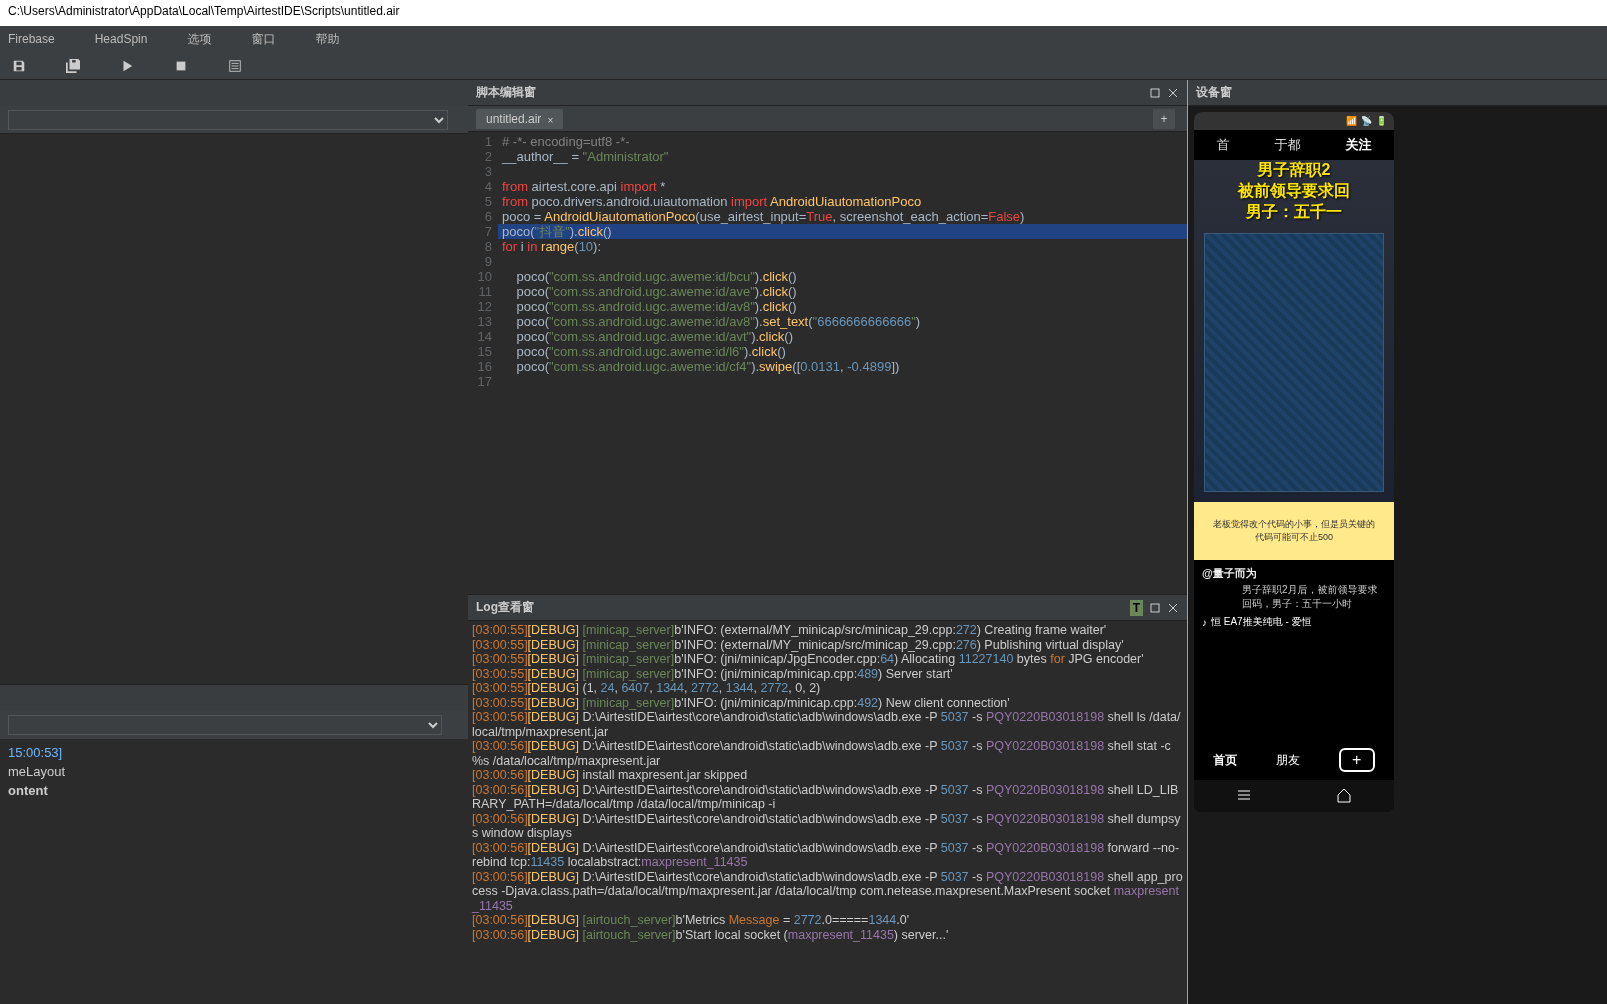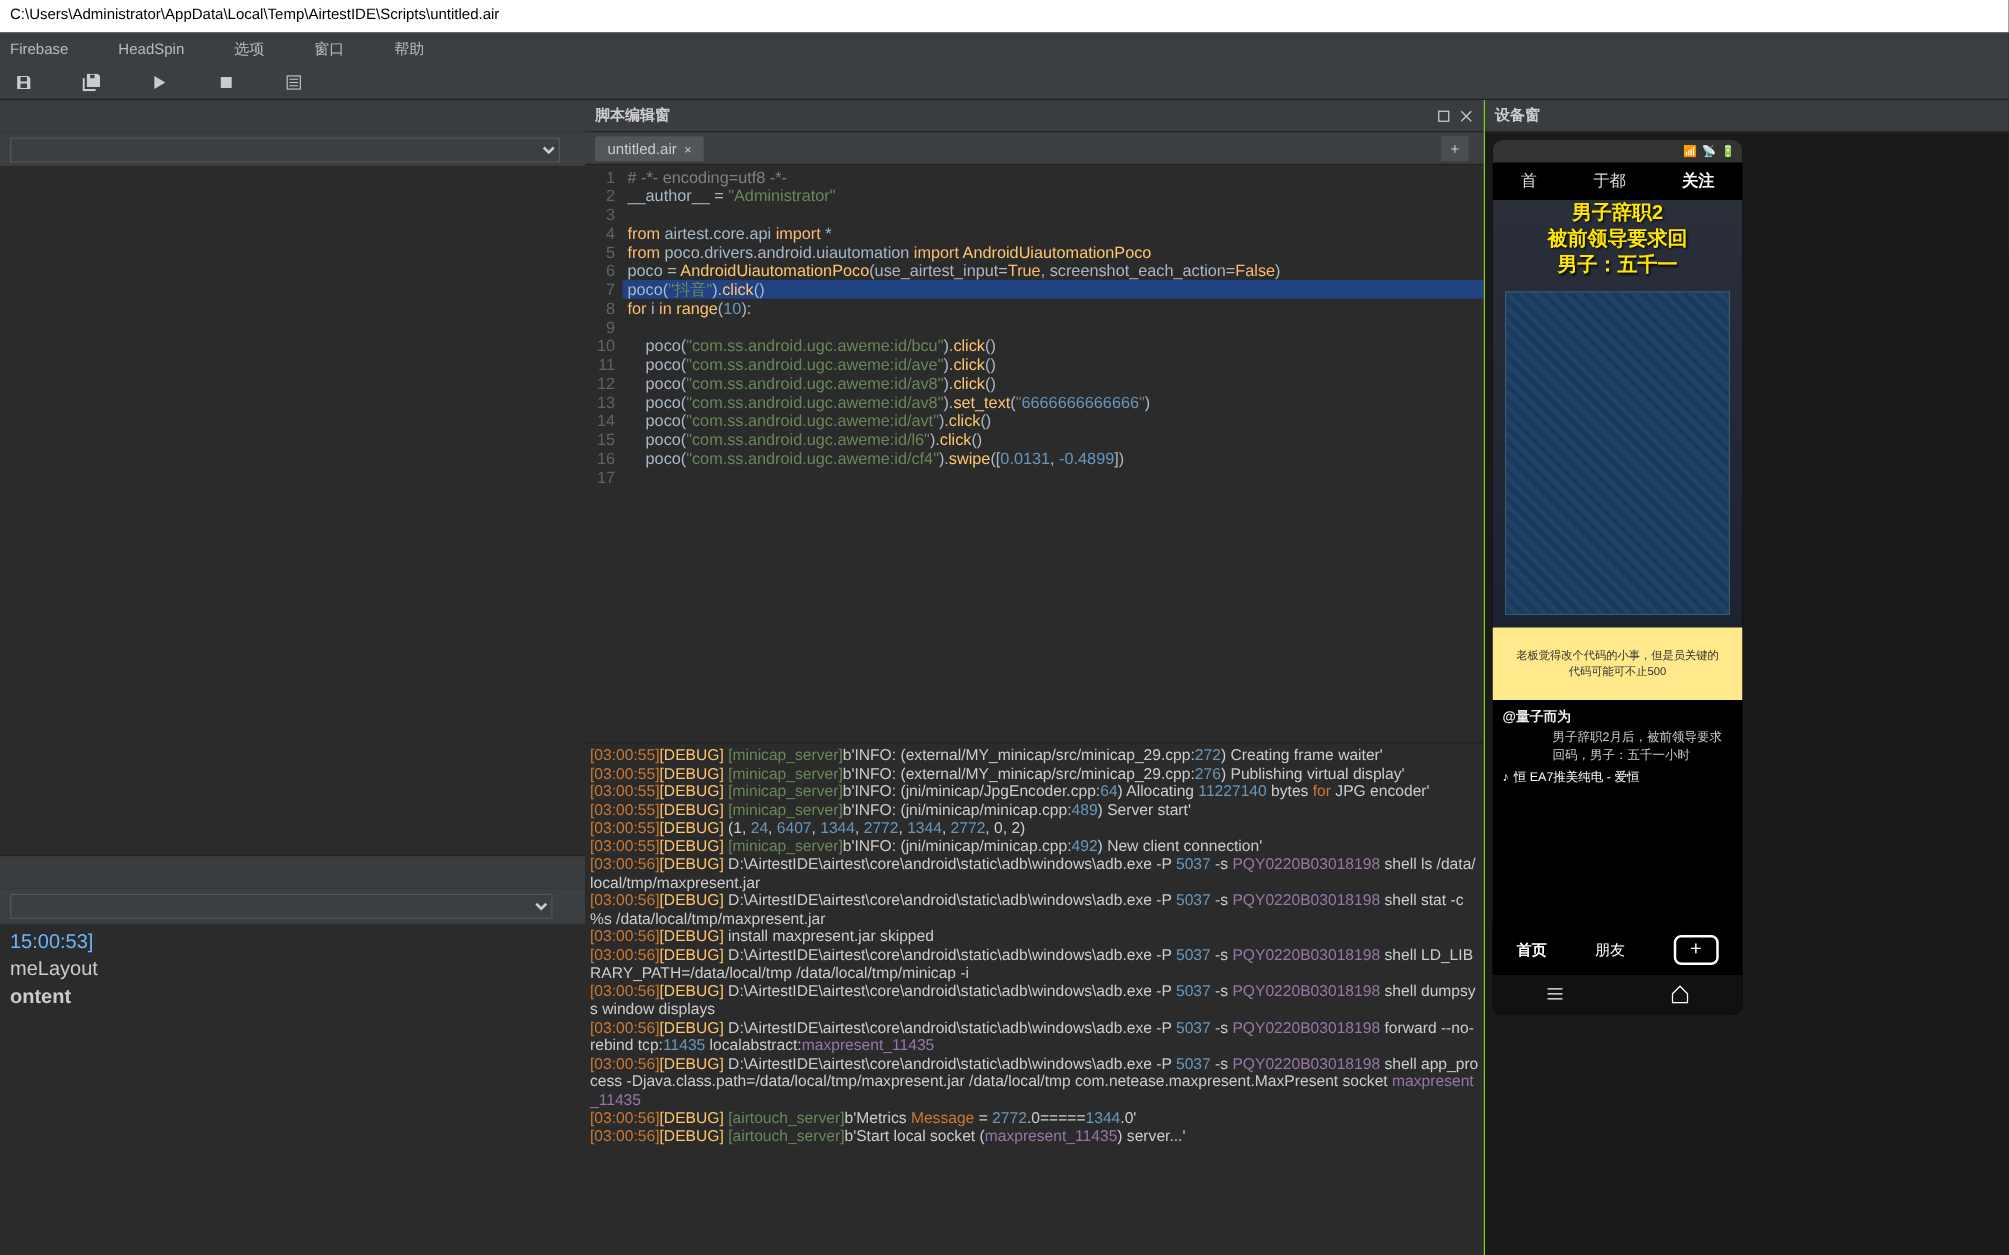--- a/index.html
+++ b/index.html
@@ -18,35 +18,35 @@
 .panel-icons { display: flex; gap: 6px; align-items: center; }
 .panel-icons svg { width: 12px; height: 12px; }
 .left-top { flex: 1; background: #2b2b2b; }
 .left-top-hdr { height: 26px; display: flex; align-items: center; justify-content: flex-end; gap: 6px; padding: 0 8px; background: #3a3d3f; }
 .left-top-row { height: 28px; display: flex; align-items: center; padding: 0 8px; background: #3c3f41; border-bottom: 1px solid #222; }
 .left-top-row select { flex: 1; background: #3c3f41; border: 1px solid #555; color: #ccc; height: 20px; }
 .left-bottom { height: 320px; background: #2b2b2b; border-top: 1px solid #222; }
 .left-bottom-hdr { height: 26px; display: flex; align-items: center; justify-content: flex-end; gap: 6px; padding: 0 8px; background: #3a3d3f; }
 .left-bottom-row { height: 28px; display: flex; align-items: center; padding: 0 8px; gap: 6px; background: #3c3f41; }
 .left-bottom-row select { flex: 1; background: #3c3f41; border: 1px solid #555; color: #ccc; height: 20px; }
-.tree-node { padding: 2px 8px; font-size: 16px; }
+.tree-node { padding: 2px 8px; font-size: 13px; }
 .tree-time { color: #6cb6ff; }
 .tabbar { background: #3c3f41; height: 26px; display: flex; align-items: center; padding: 0 8px; border-bottom: 1px solid #222; }
 .tab { background: #515658; padding: 3px 10px; border-radius: 2px 2px 0 0; display: flex; align-items: flex-end; gap: 6px; }
 .tab-close { font-size: 10px; cursor: pointer; }
 .tabbar-right { margin-left: auto; display: flex; gap: 4px; align-items: center; }
 .plus-btn { background: #4b4e50; width: 22px; height: 20px; display: flex; align-items: center; justify-content: center; cursor: pointer; }
 .editor { flex: 1; background: #2b2b2b; overflow: hidden; display: flex; font-family: Consolas, monospace; font-size: 13px; line-height: 15px; padding-top: 2px; }
 .gutter { width: 30px; text-align: right; color: #606366; padding-right: 6px; user-select: none; }
 .gutter div { height: 15px; }
 .code { flex: 1; white-space: pre; color: #a9b7c6; }
 .code .ln { height: 15px; padding-left: 4px; }
 .code .hl { background: #214283; }
 .k-com { color: #808080; }
-.k-kw { color: #fdba74; }
+.k-kw { color: #ef4444; }
 .k-str { color: #6a8759; }
 .k-fn { color: #ffc66d; }
 .k-num { color: #6897bb; }
 .log-panel { height: 410px; display: flex; flex-direction: column; border-top: 1px solid #222; }
 .log-body { flex: 1; background: #2b2b2b; overflow: hidden; font-family: Consolas, monospace; font-size: 12.5px; line-height: 14.5px; padding: 2px 4px; white-space: pre-wrap; word-break: break-all; }
 .lg-t { color: #cc7832; }
 .lg-d { color: #ffc66d; }
 .lg-s { color: #6a8759; }
 .lg-n { color: #6897bb; }
 .lg-fn { color: #9876aa; }
@@ -237,20 +237,37 @@
           <div>13</div>
           <div>14</div>
           <div>15</div>
           <div>16</div>
           <div>17</div>
         </div>
       <div class="code" id="code"><div class="ln"><span class="k-com"># -*- encoding=utf8 -*-</span></div><div class="ln">__author__ = <span class="k-str">"Administrator"</span></div><div class="ln"></div><div class="ln"><span class="k-kw">from</span> airtest.core.api <span class="k-kw">import</span> *</div><div class="ln"><span class="k-kw">from</span> poco.drivers.android.uiautomation <span class="k-kw">import</span> <span class="k-fn">AndroidUiautomationPoco</span></div><div class="ln">poco = <span class="k-fn">AndroidUiautomationPoco</span>(use_airtest_input=<span class="k-kw">True</span>, screenshot_each_action=<span class="k-kw">False</span>)</div><div class="ln hl">poco(<span class="k-str">"抖音"</span>).<span class="k-fn">click</span>()</div><div class="ln"><span class="k-kw">for</span> i <span class="k-kw">in</span> <span class="k-fn">range</span>(<span class="k-num">10</span>):</div><div class="ln"></div><div class="ln">    poco(<span class="k-str">"com.ss.android.ugc.aweme:id/bcu"</span>).<span class="k-fn">click</span>()</div><div class="ln">    poco(<span class="k-str">"com.ss.android.ugc.aweme:id/ave"</span>).<span class="k-fn">click</span>()</div><div class="ln">    poco(<span class="k-str">"com.ss.android.ugc.aweme:id/av8"</span>).<span class="k-fn">click</span>()</div><div class="ln">    poco(<span class="k-str">"com.ss.android.ugc.aweme:id/av8"</span>).<span class="k-fn">set_text</span>(<span class="k-str">"<span class="k-num">6666666666666</span>"</span>)</div><div class="ln">    poco(<span class="k-str">"com.ss.android.ugc.aweme:id/avt"</span>).<span class="k-fn">click</span>()</div><div class="ln">    poco(<span class="k-str">"com.ss.android.ugc.aweme:id/l6"</span>).<span class="k-fn">click</span>()</div><div class="ln">    poco(<span class="k-str">"com.ss.android.ugc.aweme:id/cf4"</span>).<span class="k-fn">swipe</span>([<span class="k-num">0.0131</span>, <span class="k-num">-0.4899</span>])</div><div class="ln"></div></div>
     </div>
 
     <div class="log-panel">
+      <div class="panel-header">
+        <span class="title">Log查看窗</span>
+        <div class="panel-icons">
+          <span class="icon-btn" style="background:#6a8759;padding:1px 3px;color:#000;font-weight:bold">T</span>
+          <span class="icon-btn">
+              <svg viewBox="0 0 12 12" stroke="#ccc" fill="none">
+                <rect x="2" y="2" width="8" height="8"></rect>
+              </svg>
+            </span>
+          <span class="icon-btn">
+              <svg viewBox="0 0 12 12" stroke="#ccc">
+                <line x1="2" y1="2" x2="10" y2="10"></line>
+                <line x1="10" y1="2" x2="2" y2="10"></line>
+              </svg>
+            </span>
+        </div>
+      </div>
       <div class="log-body" id="log"><div><span class="lg-t">[03:00:55]</span><span class="lg-d">[DEBUG]</span><airtest.utils.nbsp> <span class="lg-s">[minicap_server]</span>b'INFO: (external/MY_minicap/src/minicap_29.cpp:<span class="lg-n">272</span>) Creating frame waiter'</airtest.utils.nbsp></div><div><span class="lg-t">[03:00:55]</span><span class="lg-d">[DEBUG]</span><airtest.utils.nbsp> <span class="lg-s">[minicap_server]</span>b'INFO: (external/MY_minicap/src/minicap_29.cpp:<span class="lg-n">276</span>) Publishing virtual display'</airtest.utils.nbsp></div><div><span class="lg-t">[03:00:55]</span><span class="lg-d">[DEBUG]</span><airtest.utils.nbsp> <span class="lg-s">[minicap_server]</span>b'INFO: (jni/minicap/JpgEncoder.cpp:<span class="lg-n">64</span>) Allocating <span class="lg-n">11227140</span> bytes <span class="lg-kw">for</span> JPG encoder'</airtest.utils.nbsp></div><div><span class="lg-t">[03:00:55]</span><span class="lg-d">[DEBUG]</span><airtest.utils.nbsp> <span class="lg-s">[minicap_server]</span>b'INFO: (jni/minicap/minicap.cpp:<span class="lg-n">489</span>) Server start'</airtest.utils.nbsp></div><div><span class="lg-t">[03:00:55]</span><span class="lg-d">[DEBUG]</span><airtest.core.android.minicap> (1, <span class="lg-n">24</span>, <span class="lg-n">6407</span>, <span class="lg-n">1344</span>, <span class="lg-n">2772</span>, <span class="lg-n">1344</span>, <span class="lg-n">2772</span>, 0, 2)</airtest.core.android.minicap></div><div><span class="lg-t">[03:00:55]</span><span class="lg-d">[DEBUG]</span><airtest.utils.nbsp> <span class="lg-s">[minicap_server]</span>b'INFO: (jni/minicap/minicap.cpp:<span class="lg-n">492</span>) New client connection'</airtest.utils.nbsp></div><div><span class="lg-t">[03:00:56]</span><span class="lg-d">[DEBUG]</span><airtest.core.android.adb> D:\AirtestIDE\airtest\core\android\static\adb\windows\adb.exe -P <span class="lg-n">5037</span> -s <span class="lg-fn">PQY0220B03018198</span> shell ls /data/local/tmp/maxpresent.jar</airtest.core.android.adb></div><div><span class="lg-t">[03:00:56]</span><span class="lg-d">[DEBUG]</span><airtest.core.android.adb> D:\AirtestIDE\airtest\core\android\static\adb\windows\adb.exe -P <span class="lg-n">5037</span> -s <span class="lg-fn">PQY0220B03018198</span> shell stat -c %s /data/local/tmp/maxpresent.jar</airtest.core.android.adb></div><div><span class="lg-t">[03:00:56]</span><span class="lg-d">[DEBUG]</span><airtest.core.android.touch_methods.maxtouch> install maxpresent.jar skipped</airtest.core.android.touch_methods.maxtouch></div><div><span class="lg-t">[03:00:56]</span><span class="lg-d">[DEBUG]</span><airtest.core.android.adb> D:\AirtestIDE\airtest\core\android\static\adb\windows\adb.exe -P <span class="lg-n">5037</span> -s <span class="lg-fn">PQY0220B03018198</span> shell LD_LIBRARY_PATH=/data/local/tmp /data/local/tmp/minicap -i</airtest.core.android.adb></div><div><span class="lg-t">[03:00:56]</span><span class="lg-d">[DEBUG]</span><airtest.core.android.adb> D:\AirtestIDE\airtest\core\android\static\adb\windows\adb.exe -P <span class="lg-n">5037</span> -s <span class="lg-fn">PQY0220B03018198</span> shell dumpsys window displays</airtest.core.android.adb></div><div><span class="lg-t">[03:00:56]</span><span class="lg-d">[DEBUG]</span><airtest.core.android.adb> D:\AirtestIDE\airtest\core\android\static\adb\windows\adb.exe -P <span class="lg-n">5037</span> -s <span class="lg-fn">PQY0220B03018198</span> forward --no-rebind tcp:<span class="lg-n">11435</span> localabstract:<span class="lg-fn">maxpresent_11435</span></airtest.core.android.adb></div><div><span class="lg-t">[03:00:56]</span><span class="lg-d">[DEBUG]</span><airtest.core.android.adb> D:\AirtestIDE\airtest\core\android\static\adb\windows\adb.exe -P <span class="lg-n">5037</span> -s <span class="lg-fn">PQY0220B03018198</span> shell app_process -Djava.class.path=/data/local/tmp/maxpresent.jar /data/local/tmp com.netease.maxpresent.MaxPresent socket <span class="lg-fn">maxpresent_11435</span></airtest.core.android.adb></div><div><span class="lg-t">[03:00:56]</span><span class="lg-d">[DEBUG]</span><airtest.utils.nbsp> <span class="lg-s">[airtouch_server]</span>b'Metrics <span class="lg-kw">Message</span> = <span class="lg-n">2772</span>.0=====<span class="lg-n">1344</span>.0'</airtest.utils.nbsp></div><div><span class="lg-t">[03:00:56]</span><span class="lg-d">[DEBUG]</span><airtest.utils.nbsp> <span class="lg-s">[airtouch_server]</span>b'Start local socket (<span class="lg-fn">maxpresent_11435</span>) server...'</airtest.utils.nbsp></div></div>
     </div>
   </div>
 
   <div class="right-col">
     <div class="panel-header">
       <span class="title">设备窗</span>
     </div>
     <div class="device-area">
       <div class="phone">

